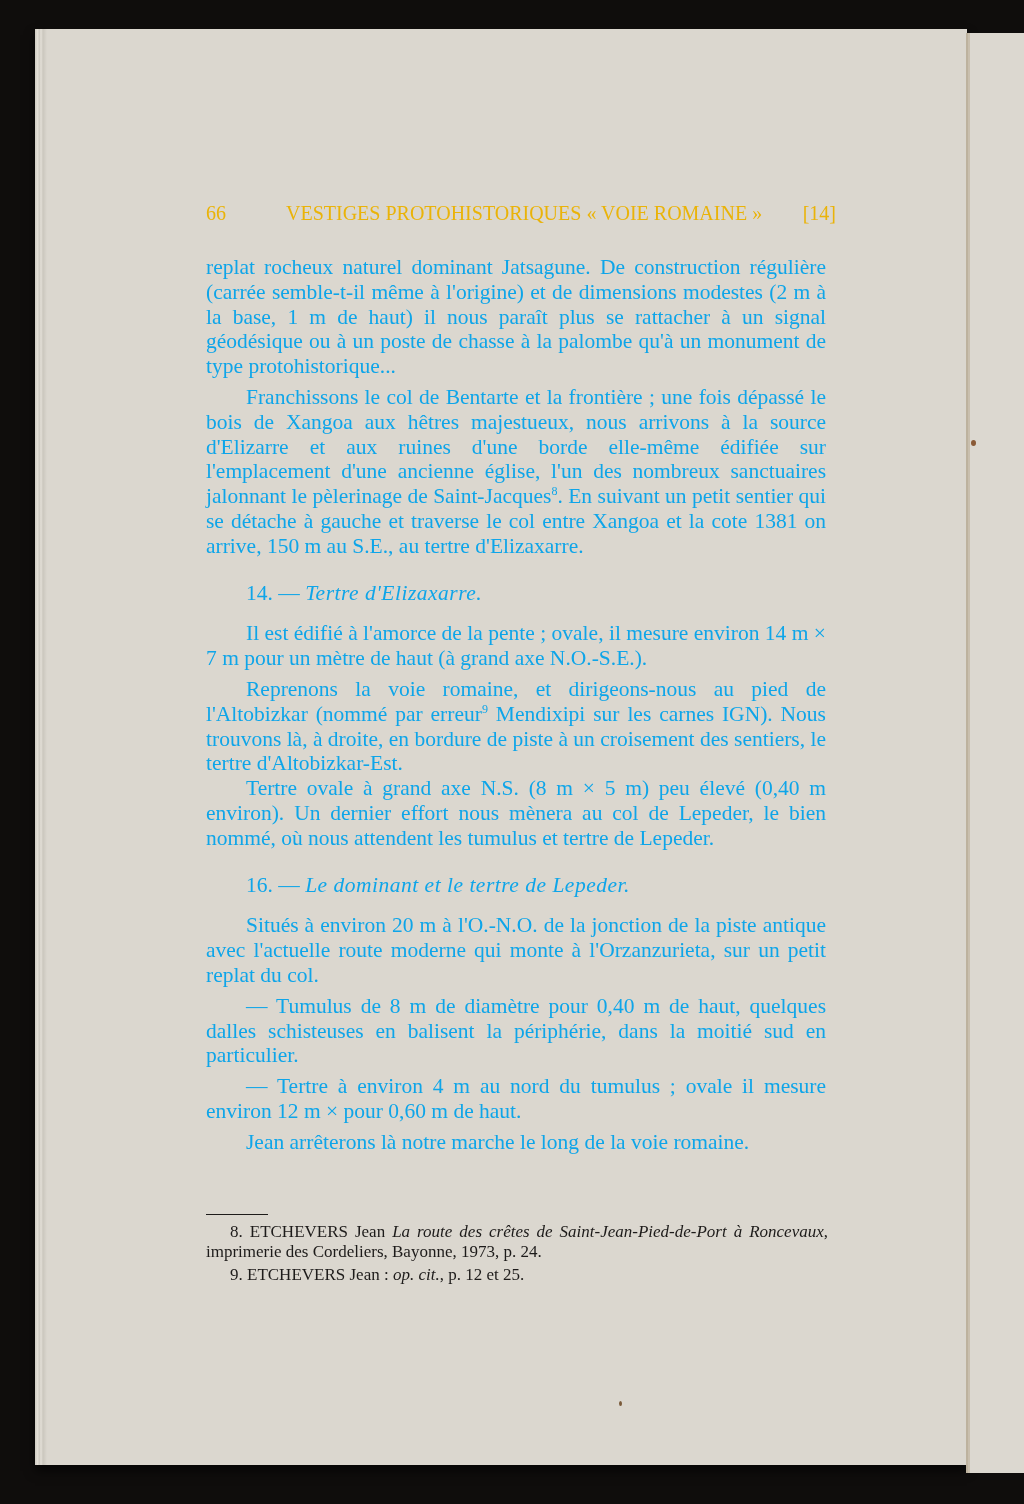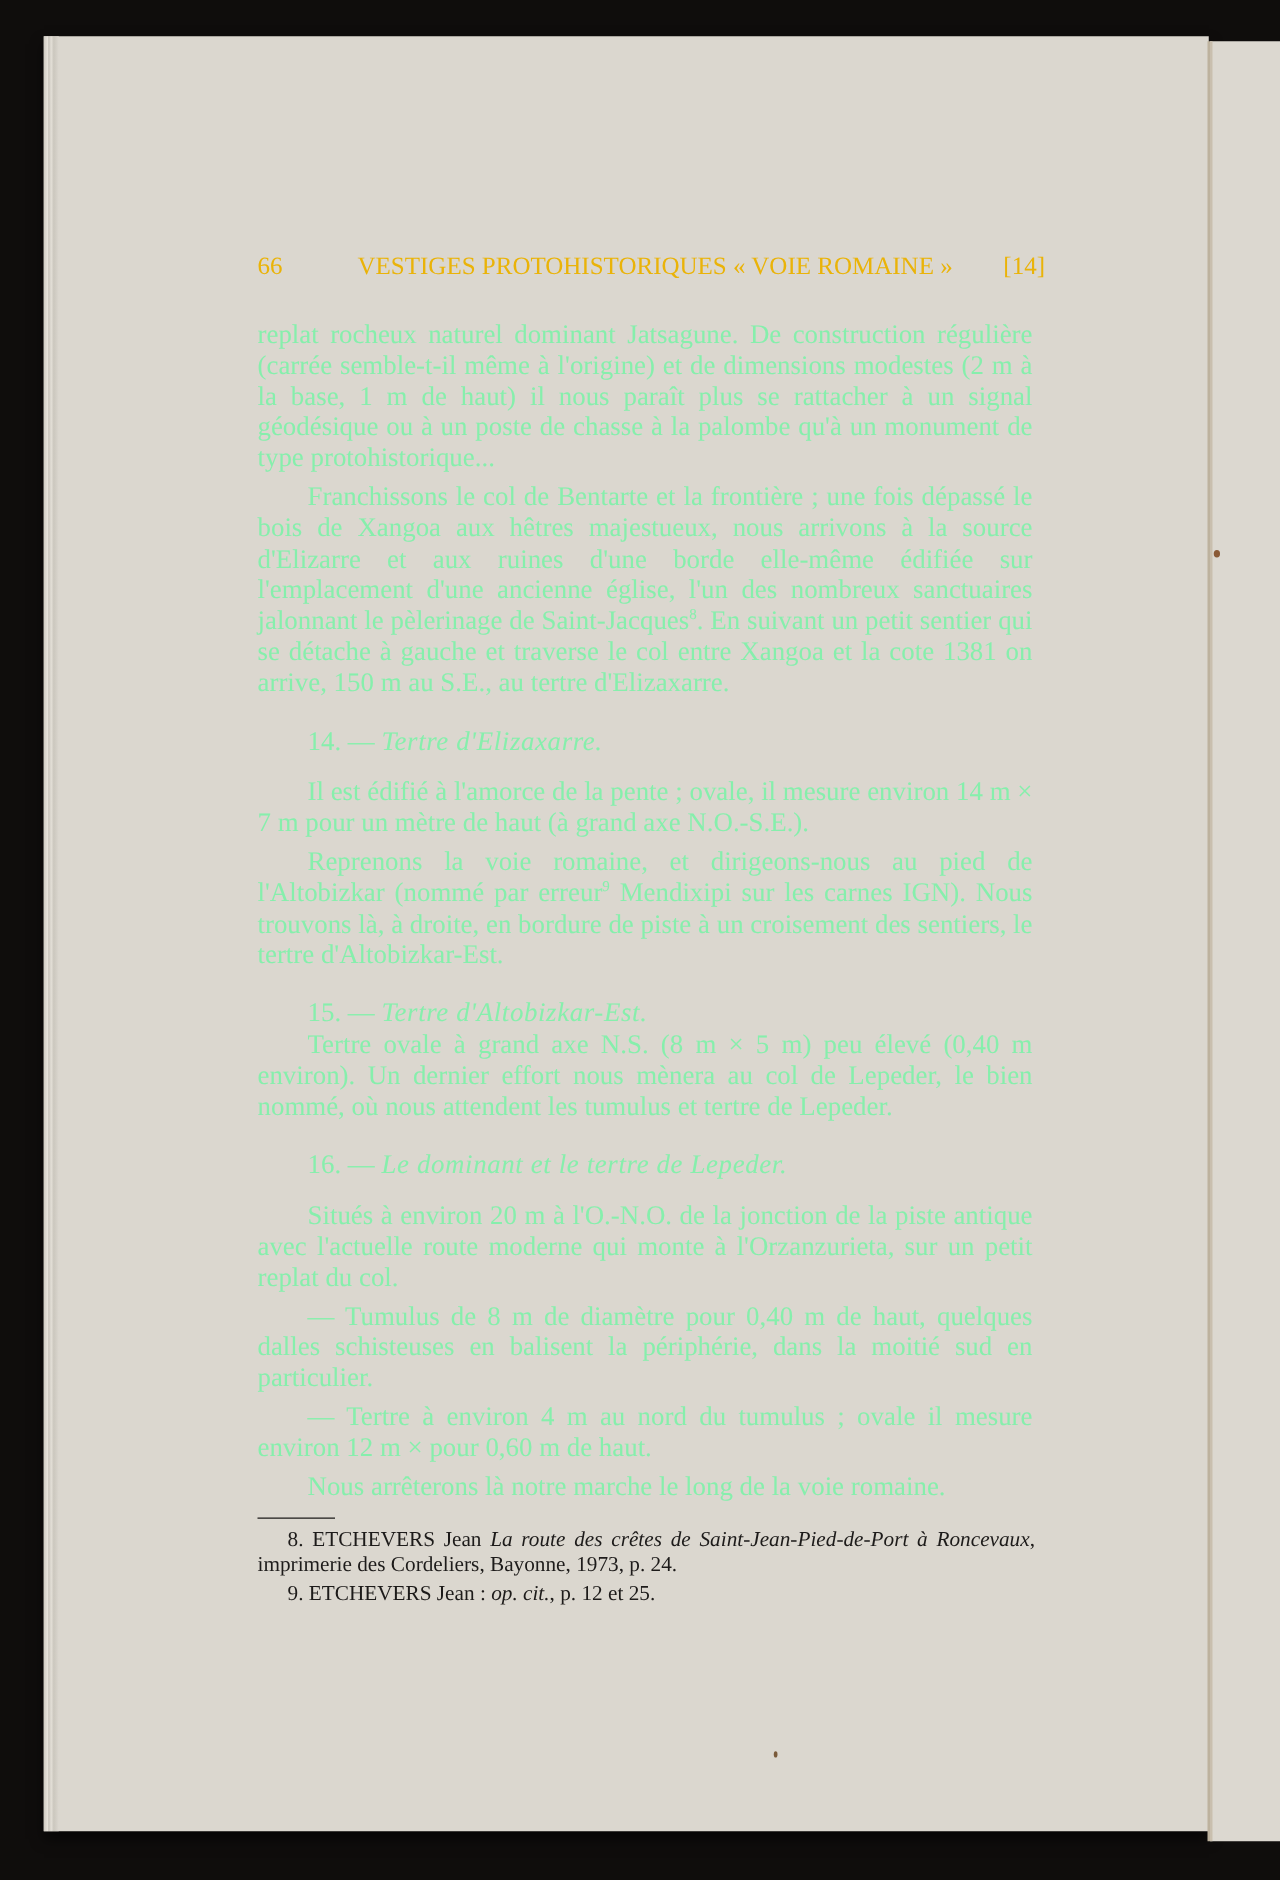--- a/index.html
+++ b/index.html
@@ -28,21 +28,21 @@
     }
     .spot {
       position: absolute; left: 971px; top: 440px; width: 5px; height: 6px;
       border-radius: 50%; background: #8a5a36;
     }
     .spot2 {
       position: absolute; left: 619px; top: 1401px; width: 3px; height: 5px;
       border-radius: 50%; background: #7a5a3a;
     }
     .text {
-      position: absolute; left: 206px; width: 620px; color: #86efac;
+      position: absolute; left: 206px; width: 620px; color: #0ea5e9;
       font-size: 21.5px; line-height: 24.8px;
     }
     .running-head {
       position: absolute; top: 202px; left: 206px; width: 630px; height: 26px;
       font-size: 20px; color: #eab308;
     }
     .running-head .pg { position: absolute; left: 0; }
     .running-head .title { position: absolute; left: 80px; }
     .running-head .num { position: absolute; right: 0; }
     p { margin: 0; text-align: justify; text-align-last: left; }
@@ -75,27 +75,26 @@
 </div>
 
 <div class="text" style="top:255px;">
   <p>replat rocheux naturel dominant Jatsagune. De construction régulière (carrée semble-t-il même à l'origine) et de dimensions modestes (2 m à la base, 1 m de haut) il nous paraît plus se rattacher à un signal géodésique ou à un poste de chasse à la palombe qu'à un monument de type protohistorique...</p>
   <p class="indent" style="margin-top:6px;"><span>Franchissons le col de Bentarte et la frontière ; une fois dépassé le bois de Xangoa aux hêtres majestueux, nous arrivons à la source d'Elizarre et aux ruines d'une borde elle-même édifiée sur l'emplacement d'une ancienne église, l'un des nombreux sanctuaires jalonnant le pèlerinage de Saint-Jacques</span><sup>8</sup><span>. En suivant un petit sentier qui se détache à gauche et traverse le col entre Xangoa et la cote 1381 on arrive, 150 m au S.E., au tertre d'Elizaxarre.</span></p>
 
   <p class="section" style="margin-top:22px;"><span>14. — </span><i>Tertre d'Elizaxarre.</i></p>
   <p class="indent" style="margin-top:16px;">Il est édifié à l'amorce de la pente ; ovale, il mesure environ 14 m × 7 m pour un mètre de haut (à grand axe N.O.-S.E.).</p>
   <p class="indent" style="margin-top:6px;"><span>Reprenons la voie romaine, et dirigeons-nous au pied de l'Altobizkar (nommé par erreur</span><sup>9</sup><span> Mendixipi sur les carnes IGN). Nous trouvons là, à droite, en bordure de piste à un croisement des sentiers, le tertre d'Altobizkar-Est.</span></p>
 
-  <p class="section" style="margin-top:22px;"><span>15. — </span><i>Tertre d'Altobizkar-Est.</i></p>
   <p class="indent" style="margin-top:0;">Tertre ovale à grand axe N.S. (8 m × 5 m) peu élevé (0,40 m environ). Un dernier effort nous mènera au col de Lepeder, le bien nommé, où nous attendent les tumulus et tertre de Lepeder.</p>
 
   <p class="section" style="margin-top:22px;"><span>16. — </span><i>Le dominant et le tertre de Lepeder.</i></p>
   <p class="indent" style="margin-top:16px;">Situés à environ 20 m à l'O.-N.O. de la jonction de la piste antique avec l'actuelle route moderne qui monte à l'Orzanzurieta, sur un petit replat du col.</p>
   <p class="indent" style="margin-top:6px;">— Tumulus de 8 m de diamètre pour 0,40 m de haut, quelques dalles schisteuses en balisent la périphérie, dans la moitié sud en particulier.</p>
   <p class="indent" style="margin-top:6px;">— Tertre à environ 4 m au nord du tumulus ; ovale il mesure environ 12 m × pour 0,60 m de haut.</p>
-  <p class="indent" style="margin-top:6px;">Nous arrêterons là notre marche le long de la voie romaine.</p>
+  <p class="indent" style="margin-top:6px;">Jean arrêterons là notre marche le long de la voie romaine.</p>
 </div>
 
 <div class="fn-rule"></div>
 <div class="footnotes">
   <p><span>8. </span><span>ETCHEVERS Jean </span><i>La route des crêtes de Saint-Jean-Pied-de-Port à Roncevaux</i><span>, imprimerie des Cordeliers, Bayonne, 1973, p. 24.</span></p>
   <p><span>9. </span><span>ETCHEVERS Jean : </span><i>op. cit.</i><span>, p. 12 et 25.</span></p>
 </div>
 
 </body></html>

